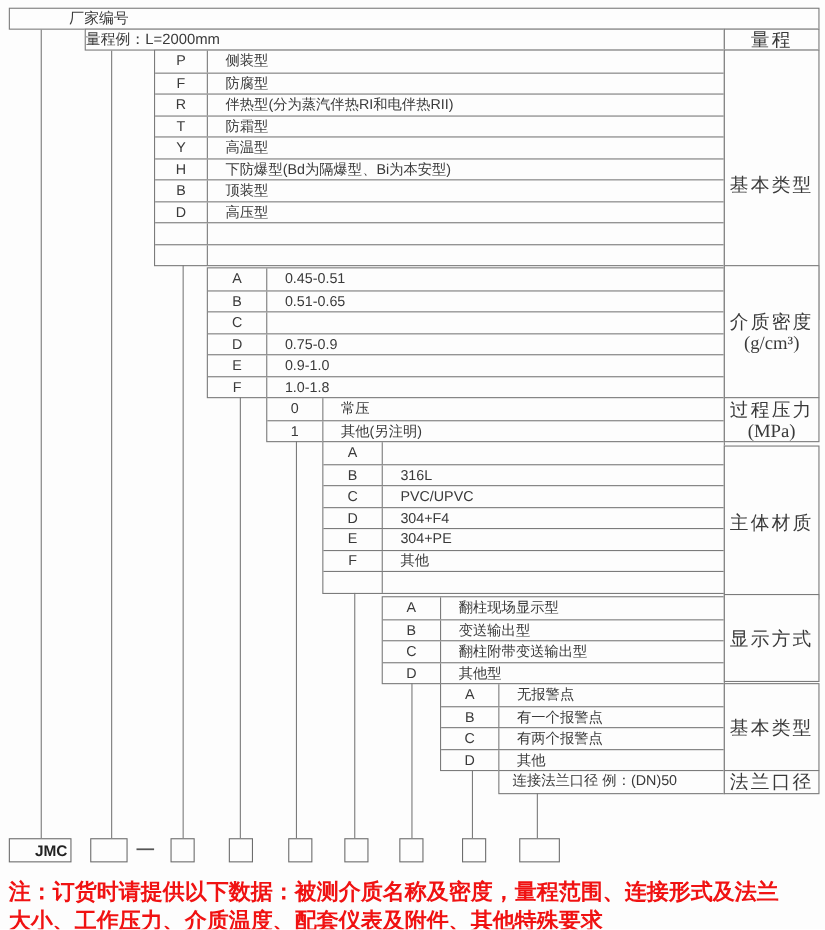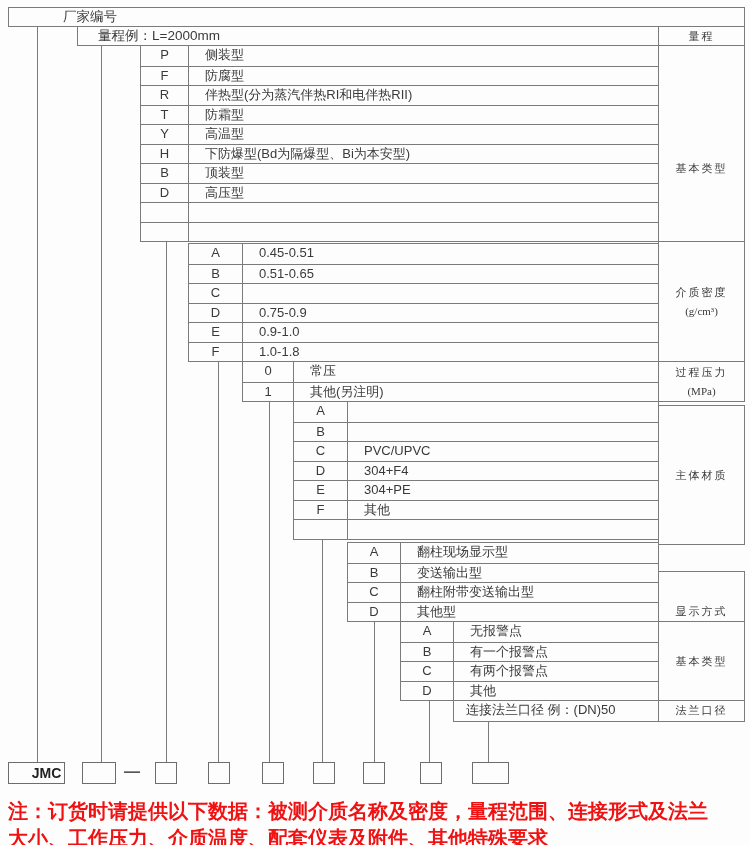--- a/index.html
+++ b/index.html
@@ -12,28 +12,28 @@
   .tbl{position:absolute;box-sizing:border-box;border:1px solid #7b7b7b;background:#fdfdfd;}
   .tbl .row{display:flex;height:19.5px;box-sizing:border-box;border-top:1px solid #7b7b7b;
     font-size:13px;line-height:18px;}
   .tbl .row:first-child{border-top:none;}
   .tbl .code{width:var(--cw);box-sizing:border-box;border-right:1px solid #7b7b7b;
     text-align:center;flex:none;}
   .tbl .desc{flex:1;padding-left:16px;white-space:nowrap;overflow:hidden;}
   .lbl{position:absolute;box-sizing:border-box;border:1px solid #7b7b7b;background:#fdfdfd;
     left:658px;width:87px;display:flex;flex-direction:column;align-items:center;
     justify-content:center;font-family:"Liberation Serif","DejaVu Serif",serif;
-    font-size:11px;letter-spacing:2px;text-align:center;line-height:19px;}
+    font-size:17px;letter-spacing:2px;text-align:center;line-height:19px;}
   .lbl .unit{letter-spacing:0;}
   .vl{position:absolute;width:1px;background:#7b7b7b;}
   .bx{position:absolute;box-sizing:border-box;border:1px solid #6d6d6d;background:#fdfdfd;
     top:762px;height:22px;padding-left:20px;}
   .hdr-text{font-size:13.5px;line-height:18px;white-space:nowrap;}
   #factory-box{left:8px;top:7px;width:737px;height:20px;padding-left:54px;}
-  #range-box{left:77px;top:26px;width:582px;height:20px;padding-left:20px;}
+  #range-box{left:77px;top:26px;width:582px;height:20px;padding-left:0;}
   #jmc-box{left:8px;width:57px;font-weight:bold;font-size:14px;text-align:center;
     line-height:20px;color:#222;}
   .dash{position:absolute;left:118px;top:762px;width:28px;height:20px;line-height:20px;
     text-align:center;font-weight:bold;color:#555;}
   .note{position:absolute;left:8px;top:798px;width:740px;font-size:20px;font-weight:bold;
     color:#f01212;line-height:27px;white-space:nowrap;}
 </style>
 </head>
 <body>
 
@@ -125,20 +125,21 @@
       <div class="desc">其他(另注明)</div>
     </div>
   </div>
 
   <div class="tbl" style="left:293px;top:401px;width:366px;height:139px;--cw:54px;">
     <div class="row">
       <div class="code">A</div>
     </div>
     <div class="row">
       <div class="code">B</div>
+      <div class="desc">316L</div>
     </div>
     <div class="row">
       <div class="code">C</div>
       <div class="desc">PVC/UPVC</div>
     </div>
     <div class="row">
       <div class="code">D</div>
       <div class="desc">304+F4</div>
     </div>
     <div class="row">
@@ -209,21 +210,21 @@
     <span>介质密度</span>
     <span class="unit">(g/cm³)</span>
   </div>
   <div class="lbl" style="top:361px;height:41px;">
     <span>过程压力</span>
     <span class="unit">(MPa)</span>
   </div>
   <div class="lbl" style="top:405px;height:140px;">
     <span>主体材质</span>
   </div>
-  <div class="lbl" style="top:571px;height:80px;">
+  <div class="lbl" style="top:540px;height:80px;">
     <span>显示方式</span>
   </div>
   <div class="lbl" style="top:621px;height:80px;">
     <span>基本类型</span>
   </div>
   <div class="lbl" style="top:700px;height:21.5px;">
     <span>法兰口径</span>
   </div>
 
   <div class="vl" style="left:37px;top:27px;height:735px;"></div>

